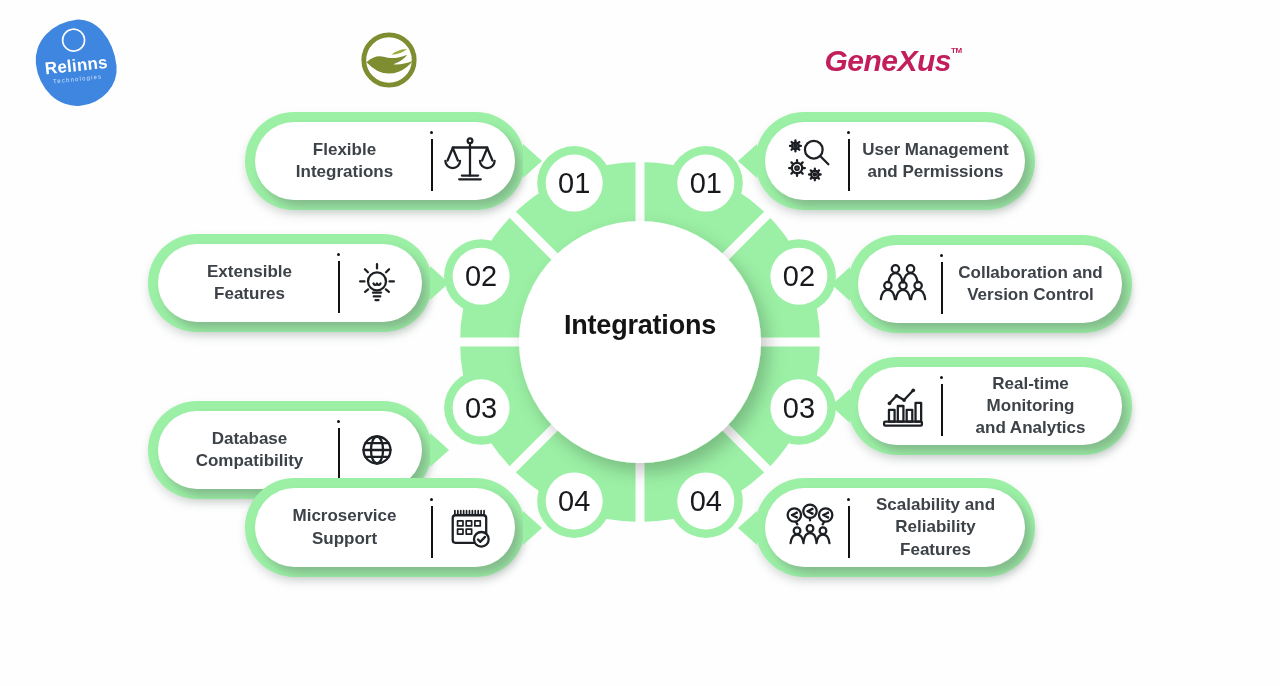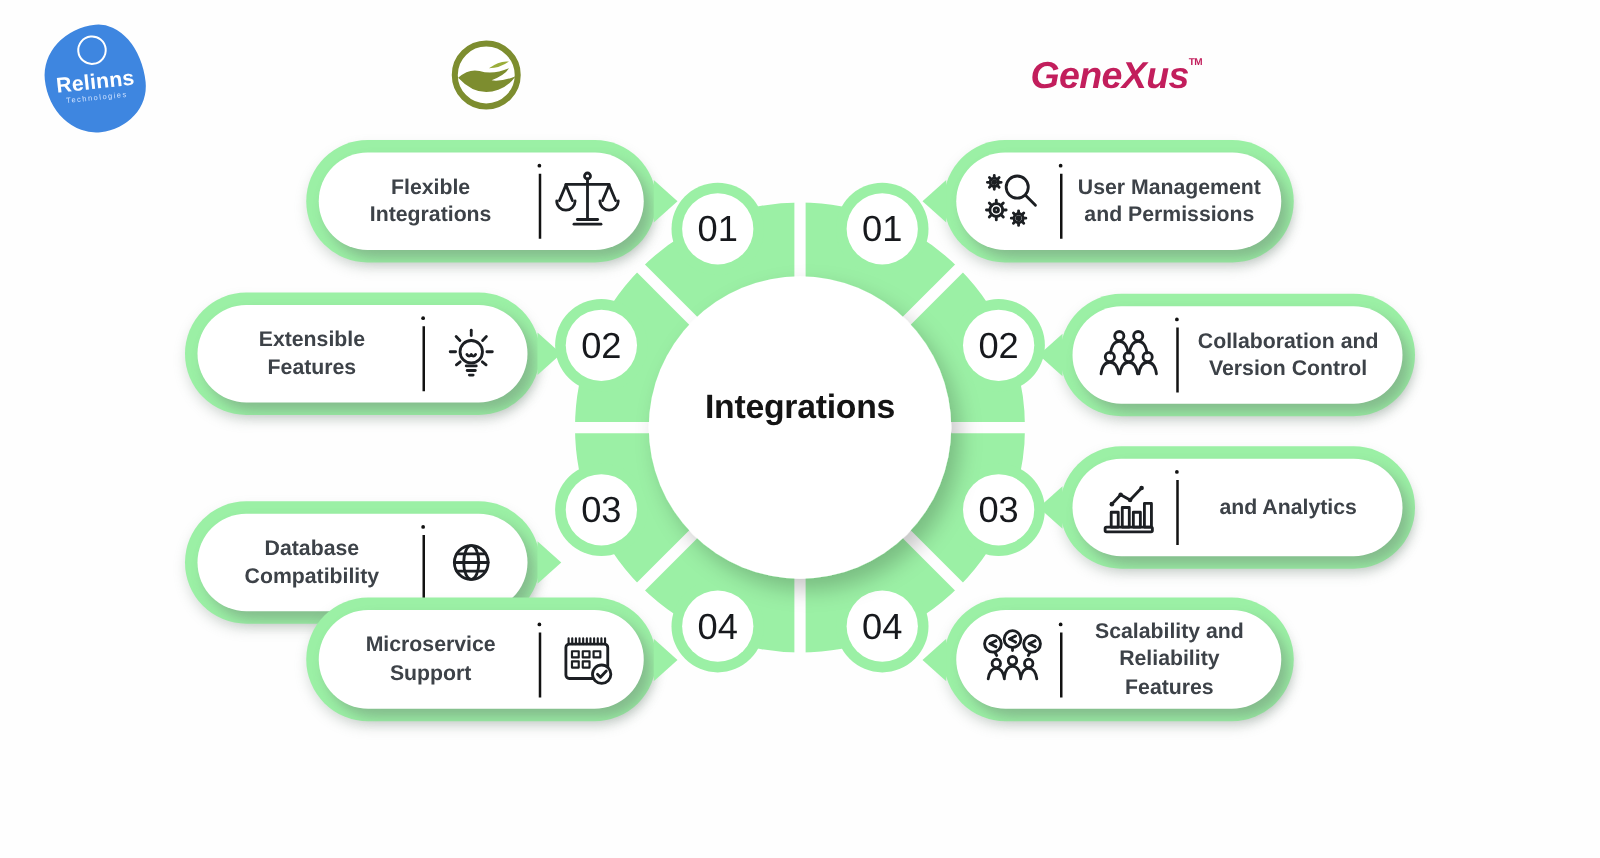--- a/index.html
+++ b/index.html
@@ -333,20 +333,21 @@
           <circle class="fdot" cx="19" cy="15.5" r="1.7"></circle>
           <circle class="fdot" cx="26" cy="19.5" r="1.7"></circle>
           <circle class="fdot" cx="34.5" cy="10.5" r="1.7"></circle>
         </g>
       </svg>
       <div class="divider">
           <div class="dot"></div>
           <div class="line"></div>
         </div>
       <div class="card-label">
+        <span>Real-time Monitoring</span>
         <span>and Analytics</span>
       </div>
     </div>
     <div class="arrow-l"></div>
   </div>
 
   <div class="card r4">
     <div class="card-inner txt-right">
       <svg class="icon-box" viewBox="0 0 50 50">
         <g class="licon" stroke-width="1.9">

